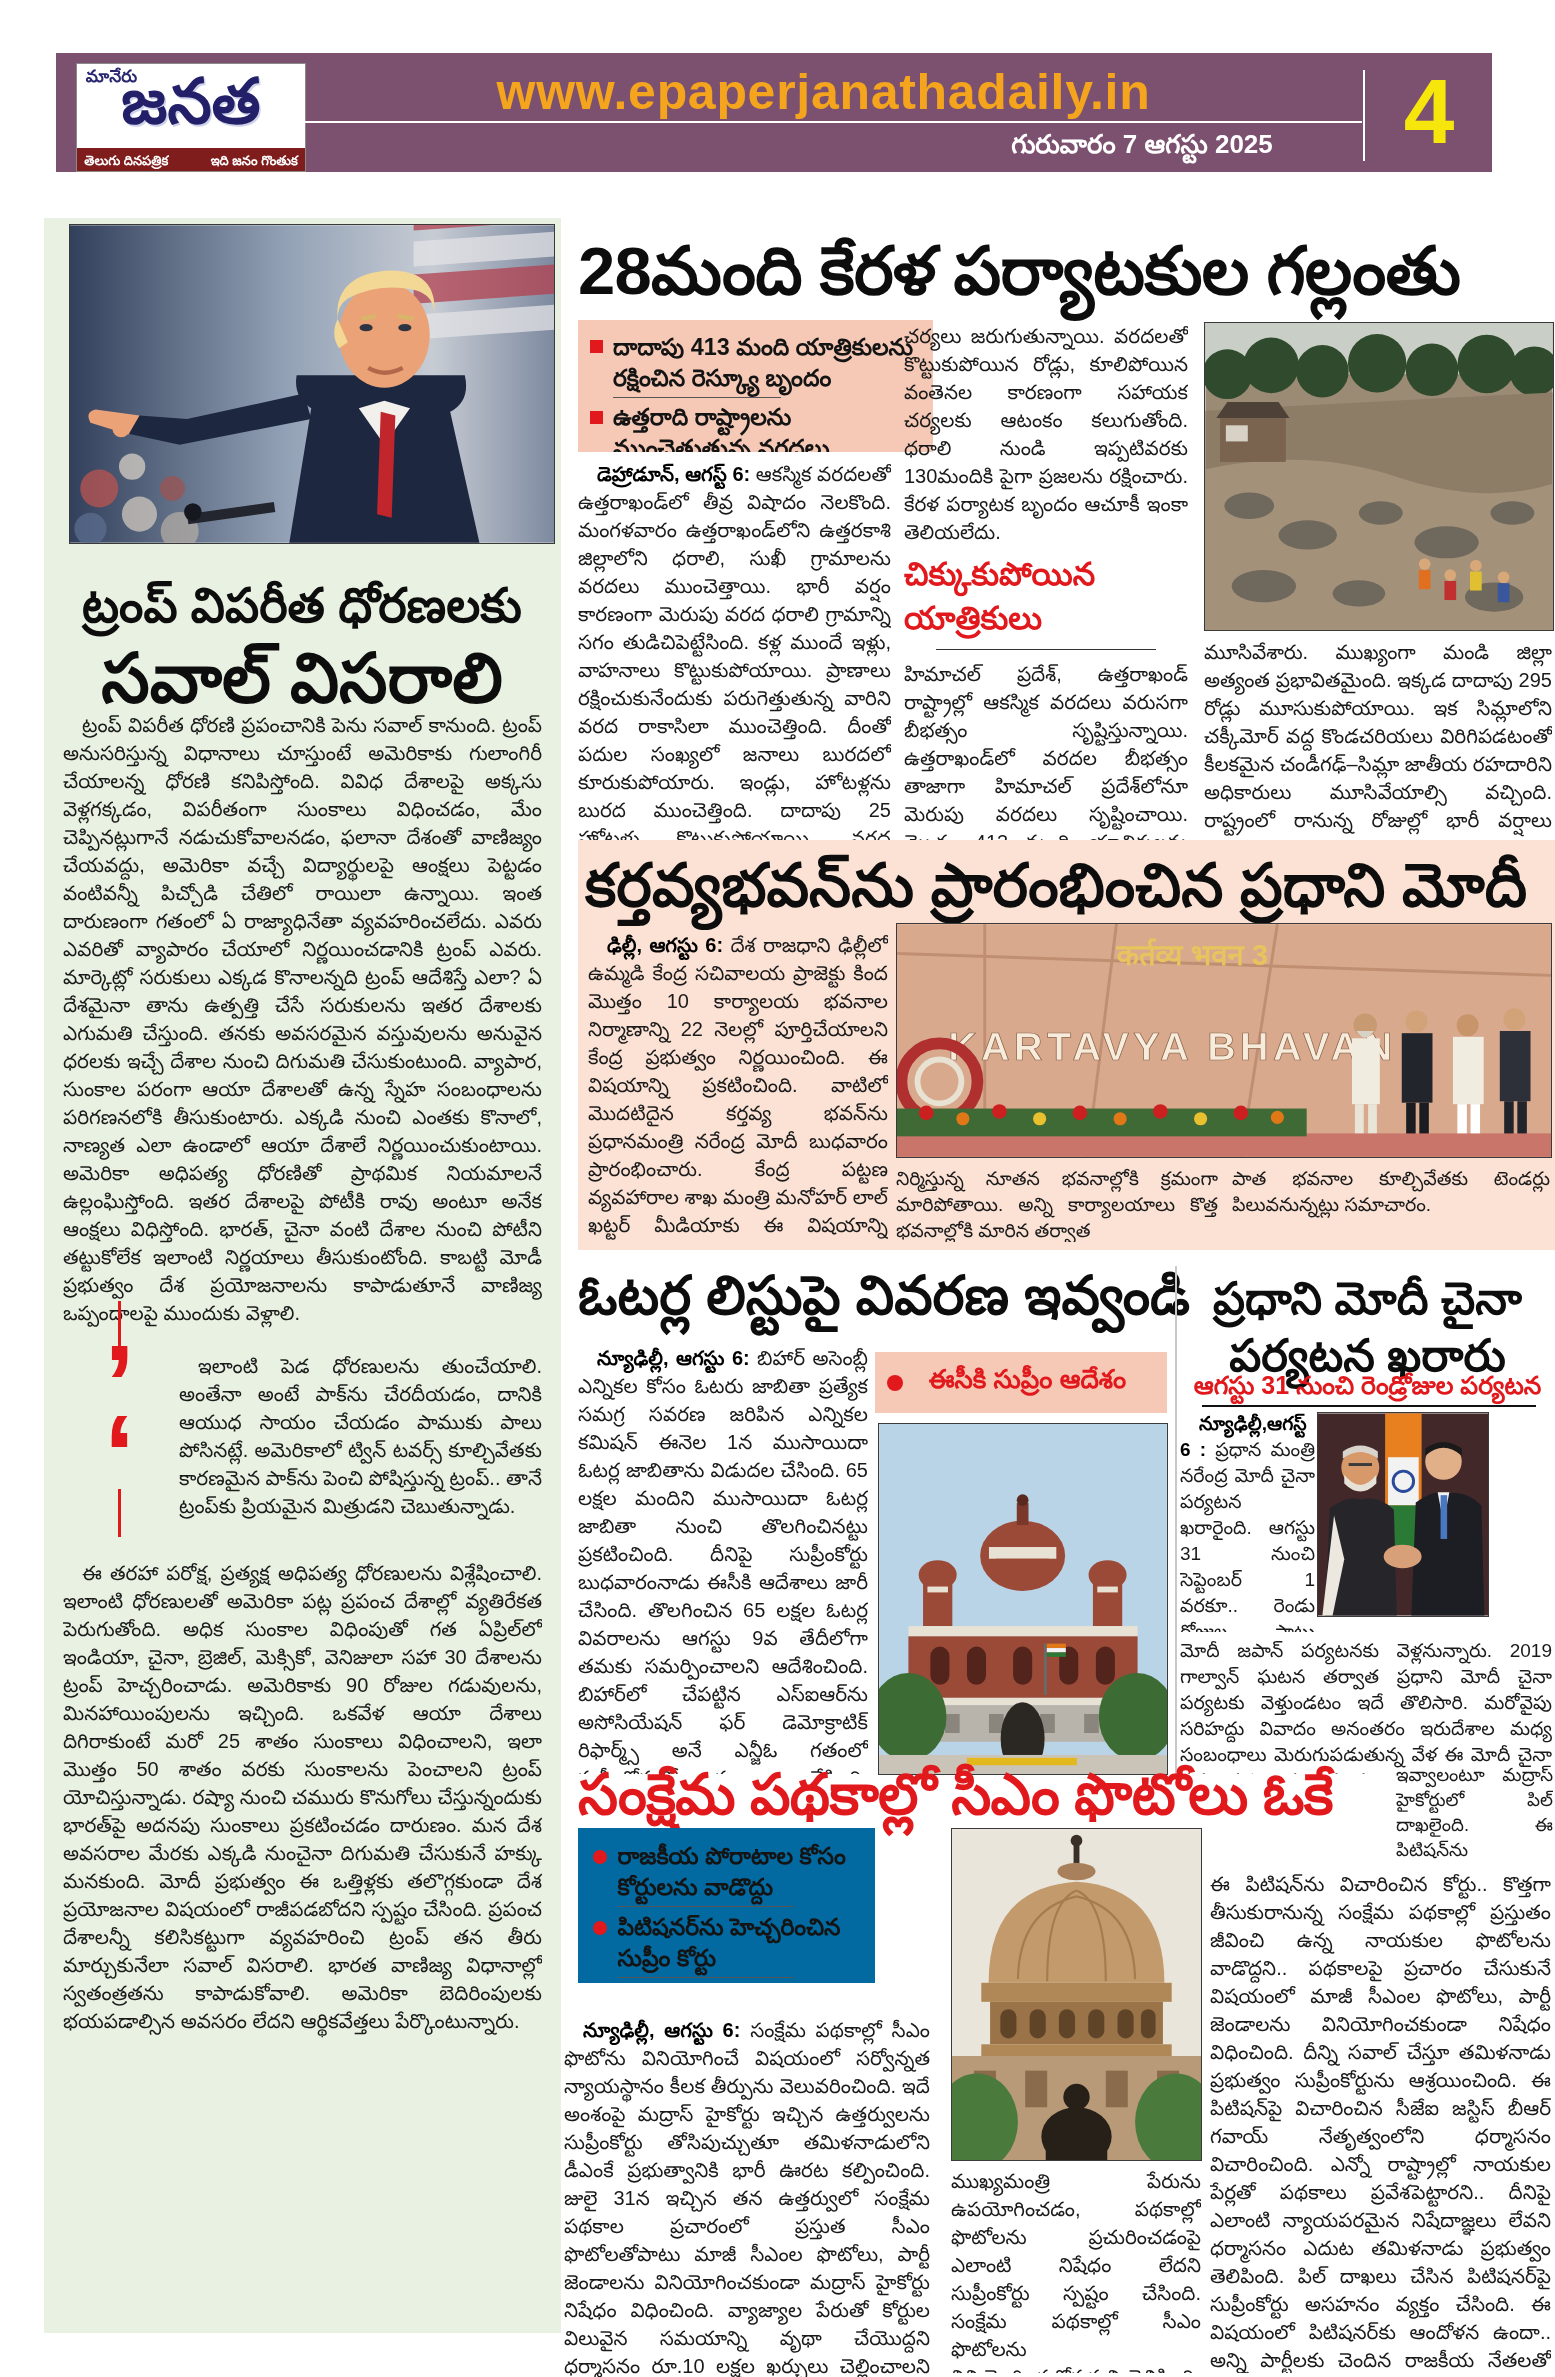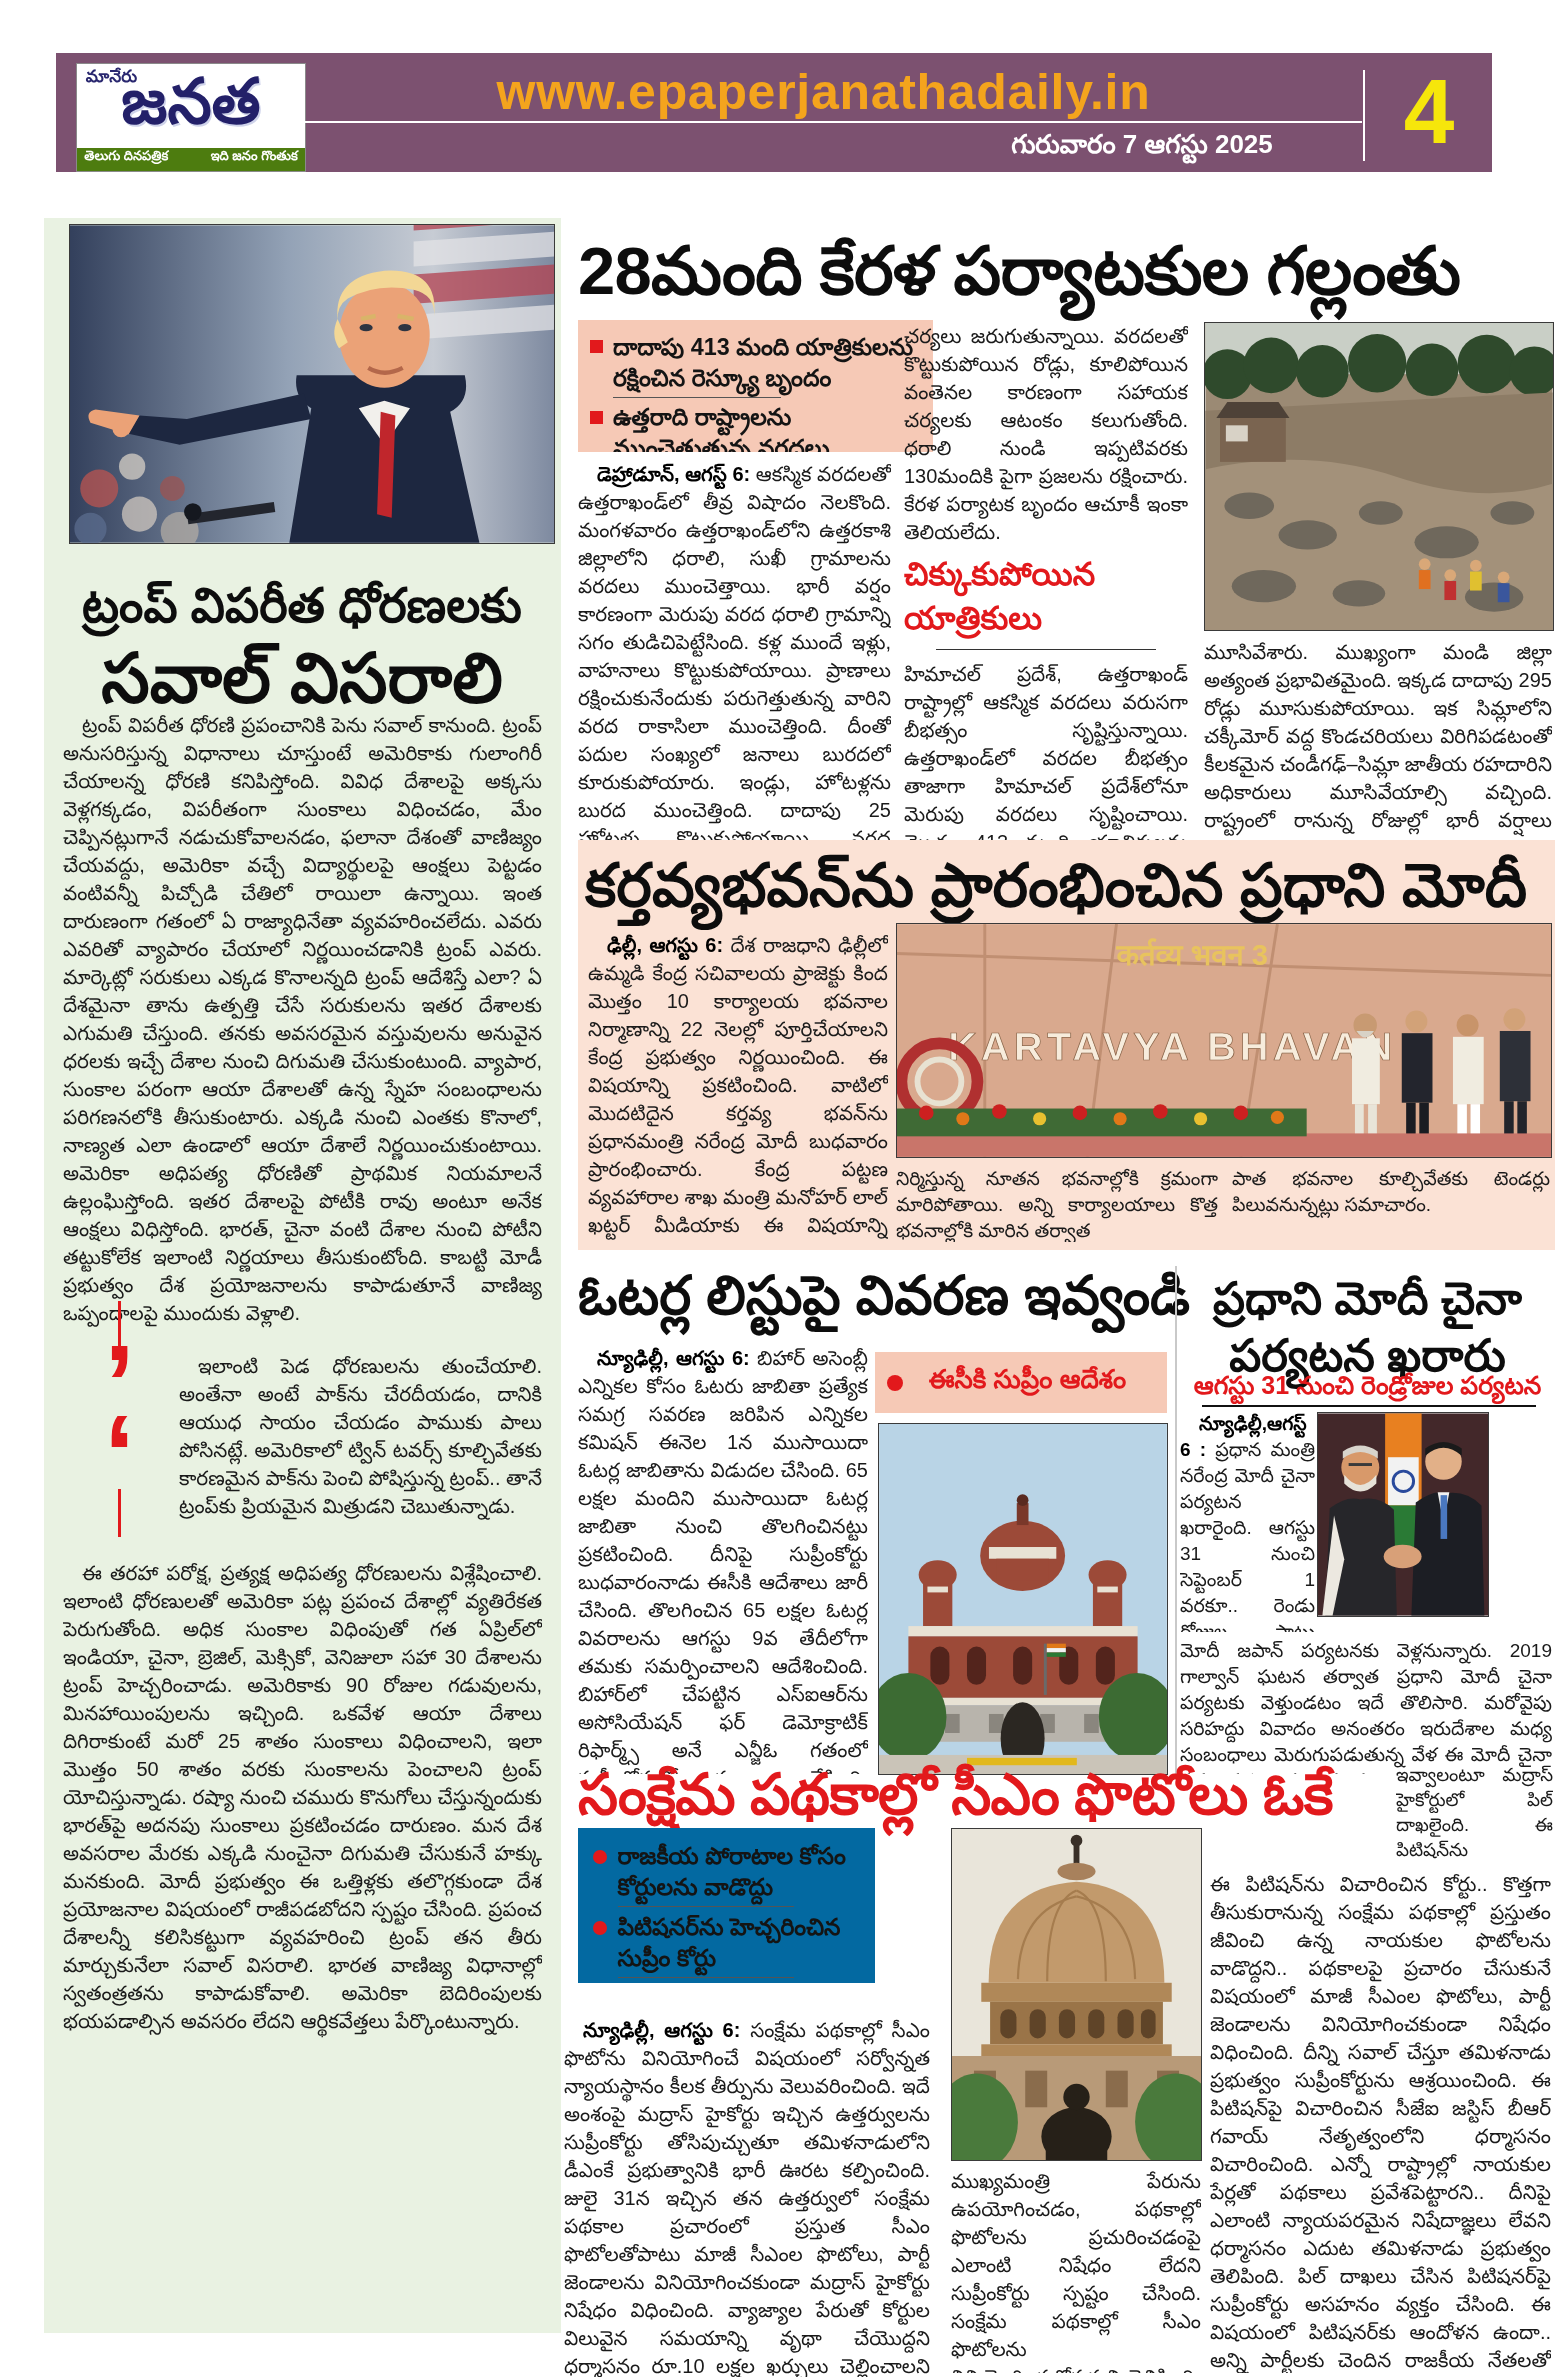--- a/index.html
+++ b/index.html
@@ -8,22 +8,22 @@
   .abs{position:absolute;}
   .bt{font-size:20px;line-height:28px;color:#1a1a1a;text-align:justify;overflow:hidden;text-indent:19px;}
   .bt .dl{font-weight:bold;color:#000;}
   .cap{font-size:19px;line-height:26px;color:#1a1a1a;text-align:justify;overflow:hidden;}
 
   
   .hbar{left:56px;top:53px;width:1436px;height:119px;background:#7c5170;}
   .logo{left:76px;top:63px;width:228px;height:107px;background:#fff;border:0.7px solid #8a8a8a;overflow:hidden;}
   .logo-top{position:absolute;left:8.8px;top:2.9px;font-size:17px;font-weight:bold;color:#29276f;}
   .logo-name{position:absolute;left:0;right:0;top:1.5px;text-align:center;font-size:63px;line-height:70px;font-weight:bold;color:#232069;text-shadow:1.5px 1.5px 0 #cfd3ea;}
-  .logo-strip{position:absolute;left:0;right:0;bottom:0;height:23.4px;background:#4d7c0f;color:#fff;
-              display:flex;justify-content:space-between;align-items:flex-start;padding:0 7.3px;font-size:13px;font-weight:bold;}
+  .logo-strip{position:absolute;left:0;right:0;bottom:0;height:23.4px;background:#7f1d1d;color:#fff;
+              display:flex;justify-content:space-between;align-items:flex-end;padding:0 7.3px;font-size:13px;font-weight:bold;}
   .hurl{left:366px;top:63px;width:915px;text-align:center;font-size:50px;font-weight:bold;color:#f4a41d;letter-spacing:0.7px;}
   .hline{left:304px;top:121px;width:1058px;height:2.2px;background:#fff;}
   .hdate{left:937px;top:129px;width:410px;text-align:center;font-size:26px;font-weight:bold;color:#fff;}
   .vlineh{left:1363px;top:70px;width:2.2px;height:91px;background:#fff;}
   .hpage{left:1376px;top:57px;width:106px;text-align:center;font-size:91px;line-height:110px;font-weight:bold;color:#f6e60b;}
 
   
   .greenbg{left:44px;top:218px;width:517px;height:2115px;background:#e9f2e2;}
   .tphoto{left:69px;top:224px;width:484px;height:318px;border:0.7px solid #3a3a3a;overflow:hidden;}
   .thead{left:48px;top:549px;width:508px;text-align:center;font-weight:bold;color:#0d0d0d;}

